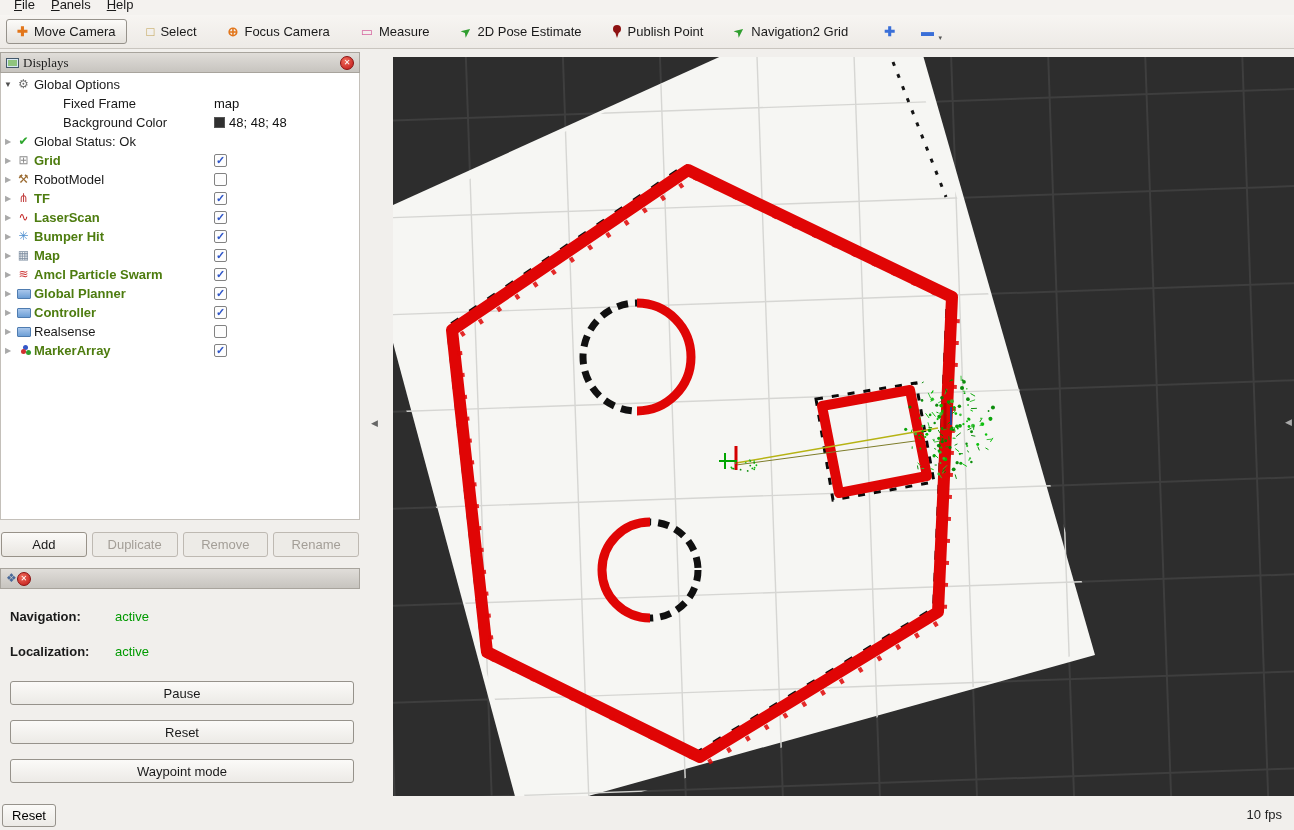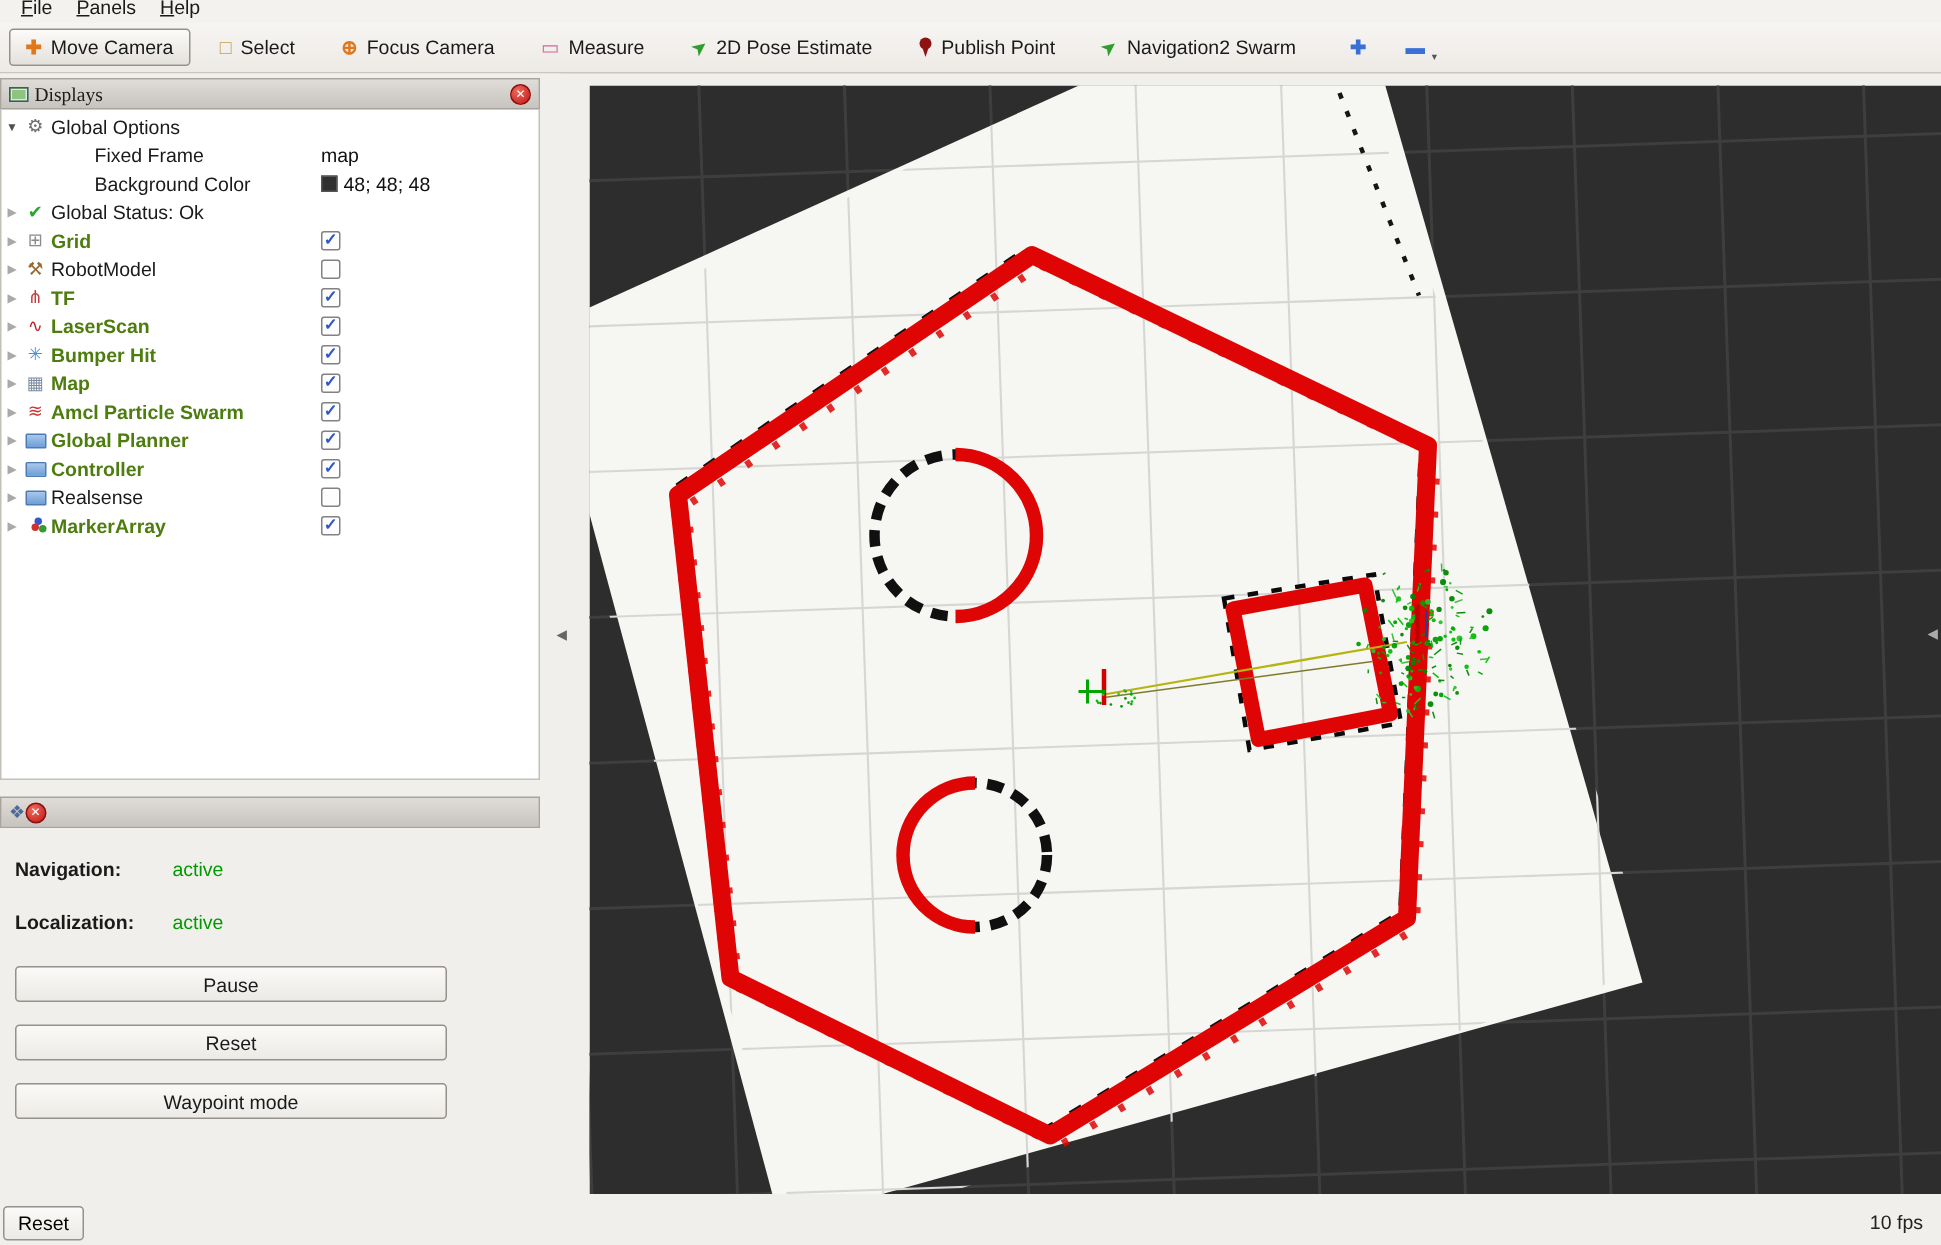--- a/index.html
+++ b/index.html
@@ -84,21 +84,21 @@
 .pbtn{flex:1;height:25px;font-size:13px;font-family:inherit;border:1px solid #989289;
   border-radius:3px;background:linear-gradient(#fbfaf8,#e9e6e1);color:#1a1a1a;}
 .pbtn.disabled{color:#a39e97;border-color:#beb9b2;background:#edebe7;}
 
 .nav2-header{margin-top:11px;}
 .nav2-body{width:360px;padding:20px 0 0 10px;}
 .nrow{margin-bottom:19px;font-size:13px;display:flex;height:16px;}
 .nlabel{font-weight:bold;width:105px;}
 .nvalue{color:#009a00;}
 .nav2-buttons{padding-top:2px;}
-.nbtn{display:block;width:288px;height:24px;margin:0 0 15px 0;font-size:13px;
+.nbtn{display:block;width:344px;height:24px;margin:0 0 15px 0;font-size:13px;
   font-family:inherit;border:1px solid #96928b;border-radius:3px;
   background:linear-gradient(#fbfaf8,#eceae6);color:#1a1a1a;}
 
 
 .viewport{position:absolute;left:393px;top:57px;width:901px;height:739px;}
 .splitter-arrow{position:absolute;font-size:9px;z-index:5;}
 .sa-left{left:371px;top:418px;color:#666;}
 .sa-right{right:2px;top:417px;color:#aaa;}
 
 
@@ -140,21 +140,21 @@
         <div class="tool">
           <span class="ticon ticon-pose">➤</span>
           <span class="tlabel">2D Pose Estimate</span>
         </div>
         <div class="tool">
           <span class="ticon ticon-pin"></span>
           <span class="tlabel">Publish Point</span>
         </div>
         <div class="tool">
           <span class="ticon ticon-goal">➤</span>
-          <span class="tlabel">Navigation2 Swarm</span>
+          <span class="tlabel">Navigation2 Grid</span>
         </div>
       </div>
     <div class="tool small">
       <span class="ticon ticon-plus">✚</span>
     </div>
     <div class="tool small">
       <span class="ticon ticon-minus">▬</span>
       <span class="caret">▾</span>
     </div>
   </div>
@@ -247,20 +247,26 @@
           <span class="cb"></span>
         </div>
         <div class="trow">
           <span class="arrow">▶</span>
           <span class="icn icn-markers"></span>
           <span class="tlbl on">MarkerArray</span>
           <span class="cb">✓</span>
         </div>
       </div>
 
+    <div class="panel-buttons">
+        <button class="pbtn">Add</button>
+        <button class="pbtn disabled" disabled="">Duplicate</button>
+        <button class="pbtn disabled" disabled="">Remove</button>
+        <button class="pbtn disabled" disabled="">Rename</button>
+      </div>
 
     <div class="panel-header nav2-header">
       <span class="icn-nav2hdr">❖</span>
       <span class="close-btn"><span>✕</span></span>
     </div>
 
     <div class="nav2-body">
       <div>
           <div class="nrow">
             <span class="nlabel">Navigation:</span>

